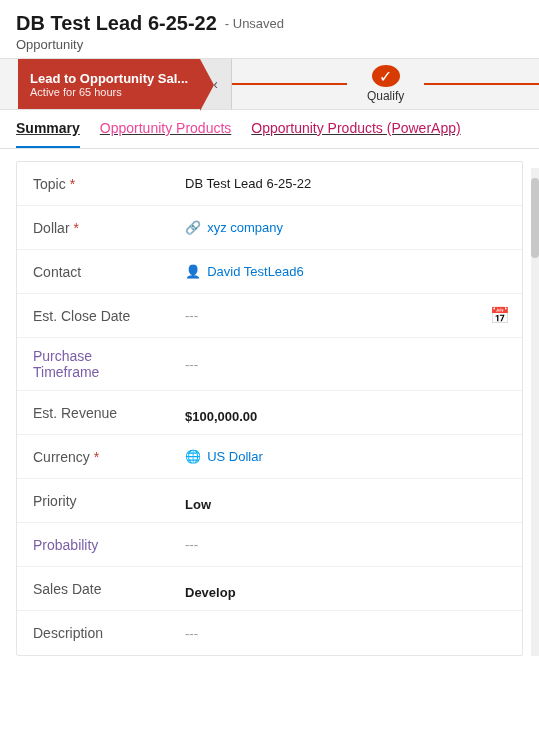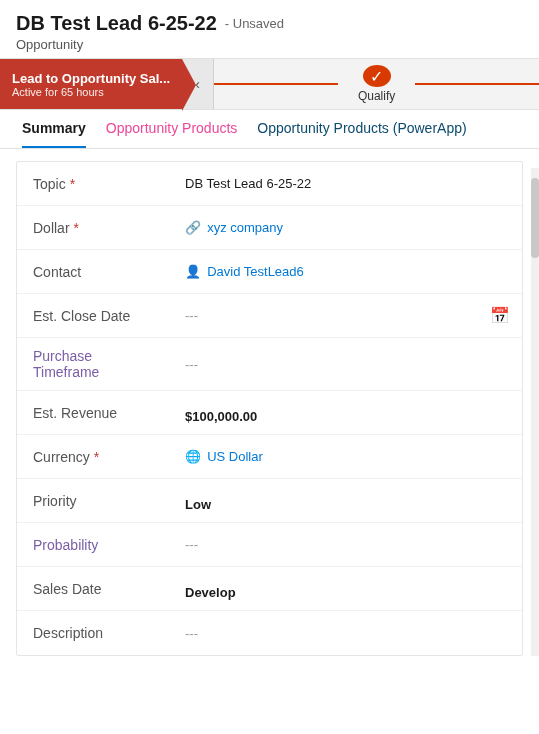--- a/index.html
+++ b/index.html
@@ -52,20 +52,21 @@
     .process-active-stage {
       background: #c0392b;
       color: #fff;
       display: flex;
       flex-direction: column;
       justify-content: center;
       padding: 6px 12px;
       flex: 0 0 auto;
       min-width: 160px;
       position: relative;
+      margin-left: 18px;
     }
     .process-active-stage::after {
       content: '';
       position: absolute;
       right: -14px;
       top: 0;
       width: 0;
       height: 0;
       border-top: 26px solid transparent;
       border-bottom: 26px solid transparent;
@@ -139,39 +140,40 @@
       flex: 1;
       height: 2px;
       background: #d83b01;
       align-self: center;
     }
 
     
     .tabs-bar {
       display: flex;
       border-bottom: 1px solid #e0e0e0;
-      padding: 0 22px;
+      padding: 0 16px;
       background: #fff;
+      text-decoration: underline;
     }
     .tab-item {
       padding: 10px 0;
       margin-right: 20px;
       font-size: 14px;
       cursor: pointer;
       color: #ec4899;
       border-bottom: 2px solid transparent;
       white-space: nowrap;
     }
     .tab-item.active {
       color: #1a1a1a;
       border-bottom: 2px solid #0078d4;
       font-weight: 600;
     }
     .tab-item.powerapp {
-      color: #0c4a6e;
+      color: #be185d;
     }
 
     
     .form-container {
       padding: 0 16px;
       background: #fff;
     }
     .form-section {
       background: #fff;
       border: 1px solid #e5e5e5;

